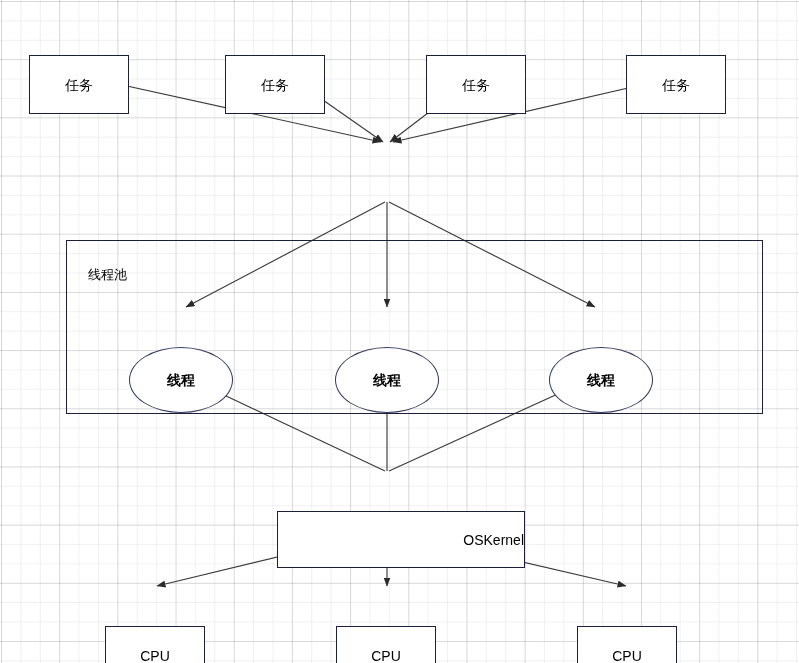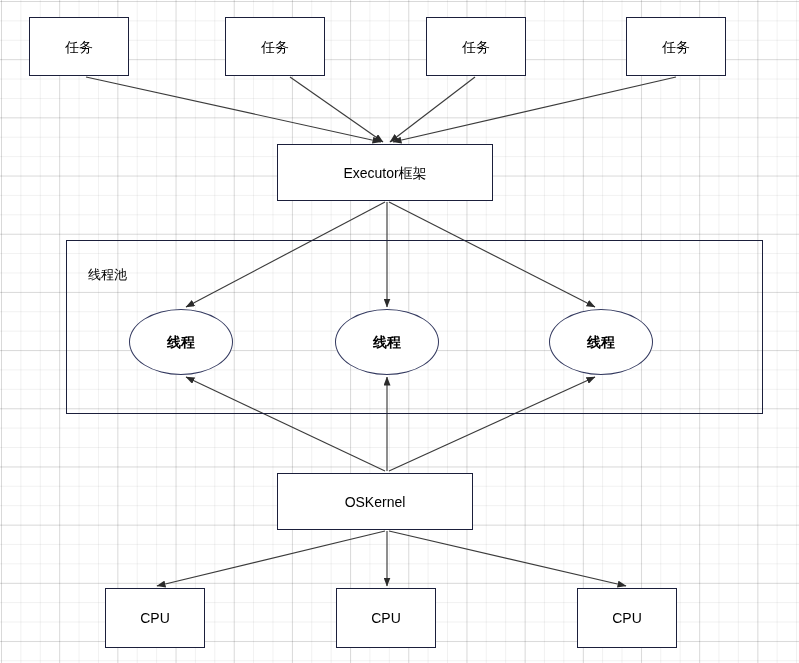--- a/index.html
+++ b/index.html
@@ -41,20 +41,21 @@
     box-sizing: border-box;
     display: flex;
     align-items: center;
     justify-content: center;
     background: #ffffff;
     border: 1.4px solid #1b1f3b;
     color: #000000;
     font-size: 14px;
     line-height: 1;
     white-space: nowrap;
+    margin-top: 38px;
   }
   .node.rect { border-radius: 0; }
   .node.ellipse {
     border-radius: 50%;
     border: 1.4px solid #33395f;
     font-weight: bold;
   }
   .container-box {
     position: absolute;
     box-sizing: border-box;
@@ -103,38 +104,35 @@
   <div class="node rect" style="left: 225px; top: 17px; width: 100px; height: 59px;">
     <span class="node-label">任务</span>
   </div>
   <div class="node rect" style="left: 426px; top: 17px; width: 100px; height: 59px;">
     <span class="node-label">任务</span>
   </div>
   <div class="node rect" style="left: 626px; top: 17px; width: 100px; height: 59px;">
     <span class="node-label">任务</span>
   </div>
 
-  <div class="node rect" style="left: 277px; top: 144px; width: 216px; height: 57px;">
-    <span class="node-label">Executor框架</span>
-  </div>
 
   <div class="container-box" style="left: 66px; top: 240px; width: 697px; height: 174px;"></div>
   <div class="container-label" style="left: 88px; top: 266px;">线程池</div>
 
   <div class="node ellipse" style="left: 129px; top: 309px; width: 104px; height: 66px;">
     <span class="node-label">线程</span>
   </div>
   <div class="node ellipse" style="left: 335px; top: 309px; width: 104px; height: 66px;">
     <span class="node-label">线程</span>
   </div>
   <div class="node ellipse" style="left: 549px; top: 309px; width: 104px; height: 66px;">
     <span class="node-label">线程</span>
   </div>
 
-  <div class="node rect" style="left: 277px; top: 473px; width: 196px; height: 57px;">
+  <div class="node rect" style="left: 277px; top: 473px; width: 248px; height: 57px; justify-content: flex-end;">
     <span class="node-label">OSKernel</span>
   </div>
 
   <div class="node rect" style="left: 105px; top: 588px; width: 100px; height: 60px;">
     <span class="node-label">CPU</span>
   </div>
   <div class="node rect" style="left: 336px; top: 588px; width: 100px; height: 60px;">
     <span class="node-label">CPU</span>
   </div>
   <div class="node rect" style="left: 577px; top: 588px; width: 100px; height: 60px;">

